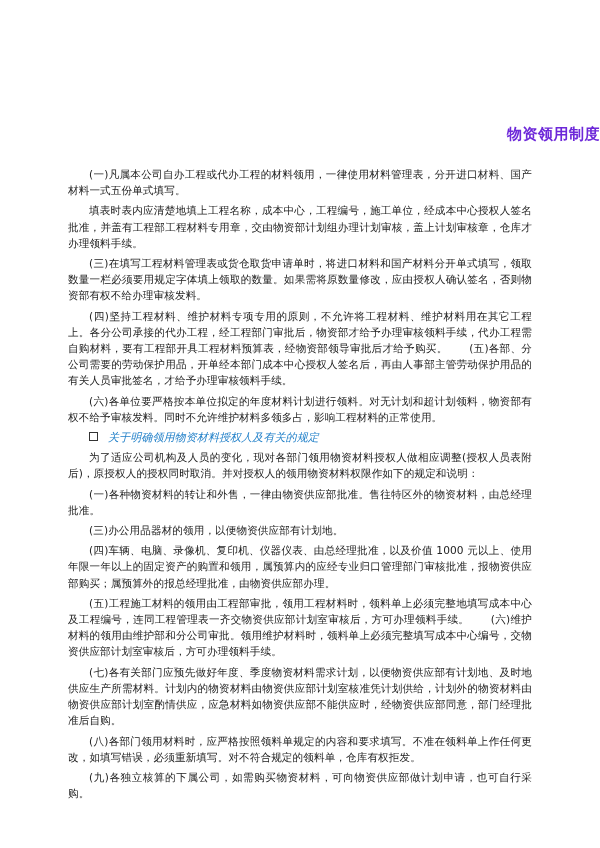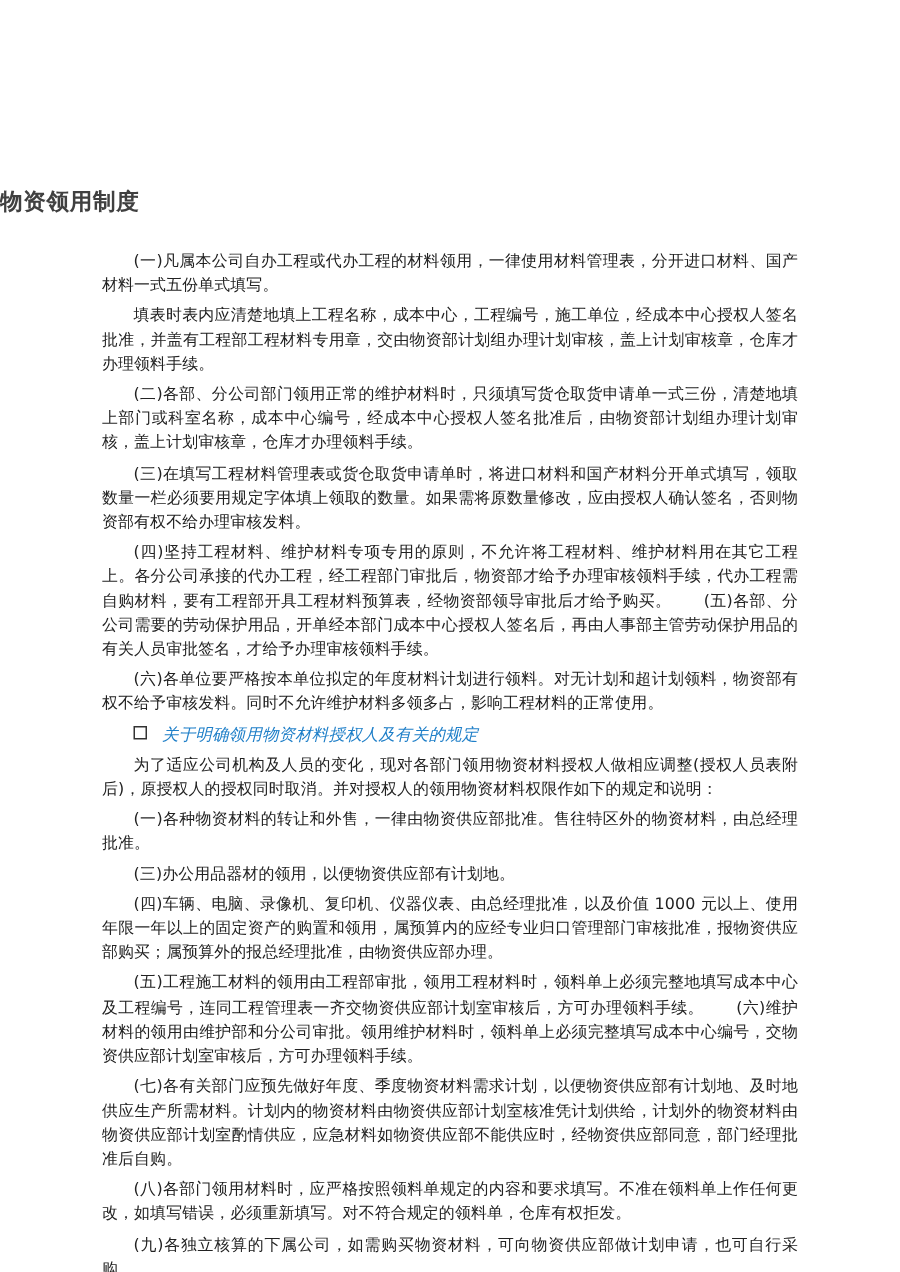--- a/index.html
+++ b/index.html
@@ -1,33 +1,32 @@
 <!DOCTYPE html>
 <html><head>
   <meta charset="utf-8">
   <style>
     html, body { margin: 0; padding: 0; background: #ffffff; }
     body { width: 600px; height: 848px; overflow: hidden; position: relative; font-family: "DejaVu Sans", sans-serif; }
     .page { position: absolute; left: 0; top: 0; width: 600px; height: 848px; background: #ffffff; }
-    .title { position: absolute; top: 125px; left: 0; width: 600px; text-align: left; color: #404040; font-size: 15px; font-weight: bold; letter-spacing: 0.5px; }
+    .title { position: absolute; top: 125px; left: 0; width: 600px; text-align: right; color: #6d28d9; font-size: 15px; font-weight: bold; letter-spacing: 0.5px; }
     .body { position: absolute; top: 162px; left: 64px; width: 472px; color: #222222; font-size: 10.6px; line-height: 16.2px; text-align: justify; letter-spacing: 0.1px; }
     .body p { margin: 4px; text-indent: 21px; }
     .sub { color: #1f7fc8; font-style: italic; font-family: Liberation Serif, serif; font-size: 11px; }
     .box { display: inline-block; width: 7px; height: 7px; border: 1px solid #333; margin-right: 10px; vertical-align: 0px; }
   </style>
 </head>
 <body>
 
 <div class="page">
   <div class="title">物资领用制度</div>
 
   <div class="body">
     <p>(一)凡属本公司自办工程或代办工程的材料领用，一律使用材料管理表，分开进口材料、国产材料一式五份单式填写。</p>
     <p>填表时表内应清楚地填上工程名称，成本中心，工程编号，施工单位，经成本中心授权人签名批准，并盖有工程部工程材料专用章，交由物资部计划组办理计划审核，盖上计划审核章，仓库才办理领料手续。</p>
-    <p>(二)各部、分公司部门领用正常的维护材料时，只须填写货仓取货申请单一式三份，清楚地填上部门或科室名称，成本中心编号，经成本中心授权人签名批准后，由物资部计划组办理计划审核，盖上计划审核章，仓库才办理领料手续。</p>
     <p>(三)在填写工程材料管理表或货仓取货申请单时，将进口材料和国产材料分开单式填写，领取数量一栏必须要用规定字体填上领取的数量。如果需将原数量修改，应由授权人确认签名，否则物资部有权不给办理审核发料。</p>
     <p>(四)坚持工程材料、维护材料专项专用的原则，不允许将工程材料、维护材料用在其它工程上。各分公司承接的代办工程，经工程部门审批后，物资部才给予办理审核领料手续，代办工程需自购材料，要有工程部开具工程材料预算表，经物资部领导审批后才给予购买。　　(五)各部、分公司需要的劳动保护用品，开单经本部门成本中心授权人签名后，再由人事部主管劳动保护用品的有关人员审批签名，才给予办理审核领料手续。</p>
     <p>(六)各单位要严格按本单位拟定的年度材料计划进行领料。对无计划和超计划领料，物资部有权不给予审核发料。同时不允许维护材料多领多占，影响工程材料的正常使用。</p>
 
     <p>
       <span class="box"></span><span class="sub">关于明确领用物资材料授权人及有关的规定</span>
     </p>
 
     <p>为了适应公司机构及人员的变化，现对各部门领用物资材料授权人做相应调整(授权人员表附后)，原授权人的授权同时取消。并对授权人的领用物资材料权限作如下的规定和说明：</p>
     <p>(一)各种物资材料的转让和外售，一律由物资供应部批准。售往特区外的物资材料，由总经理批准。</p>

